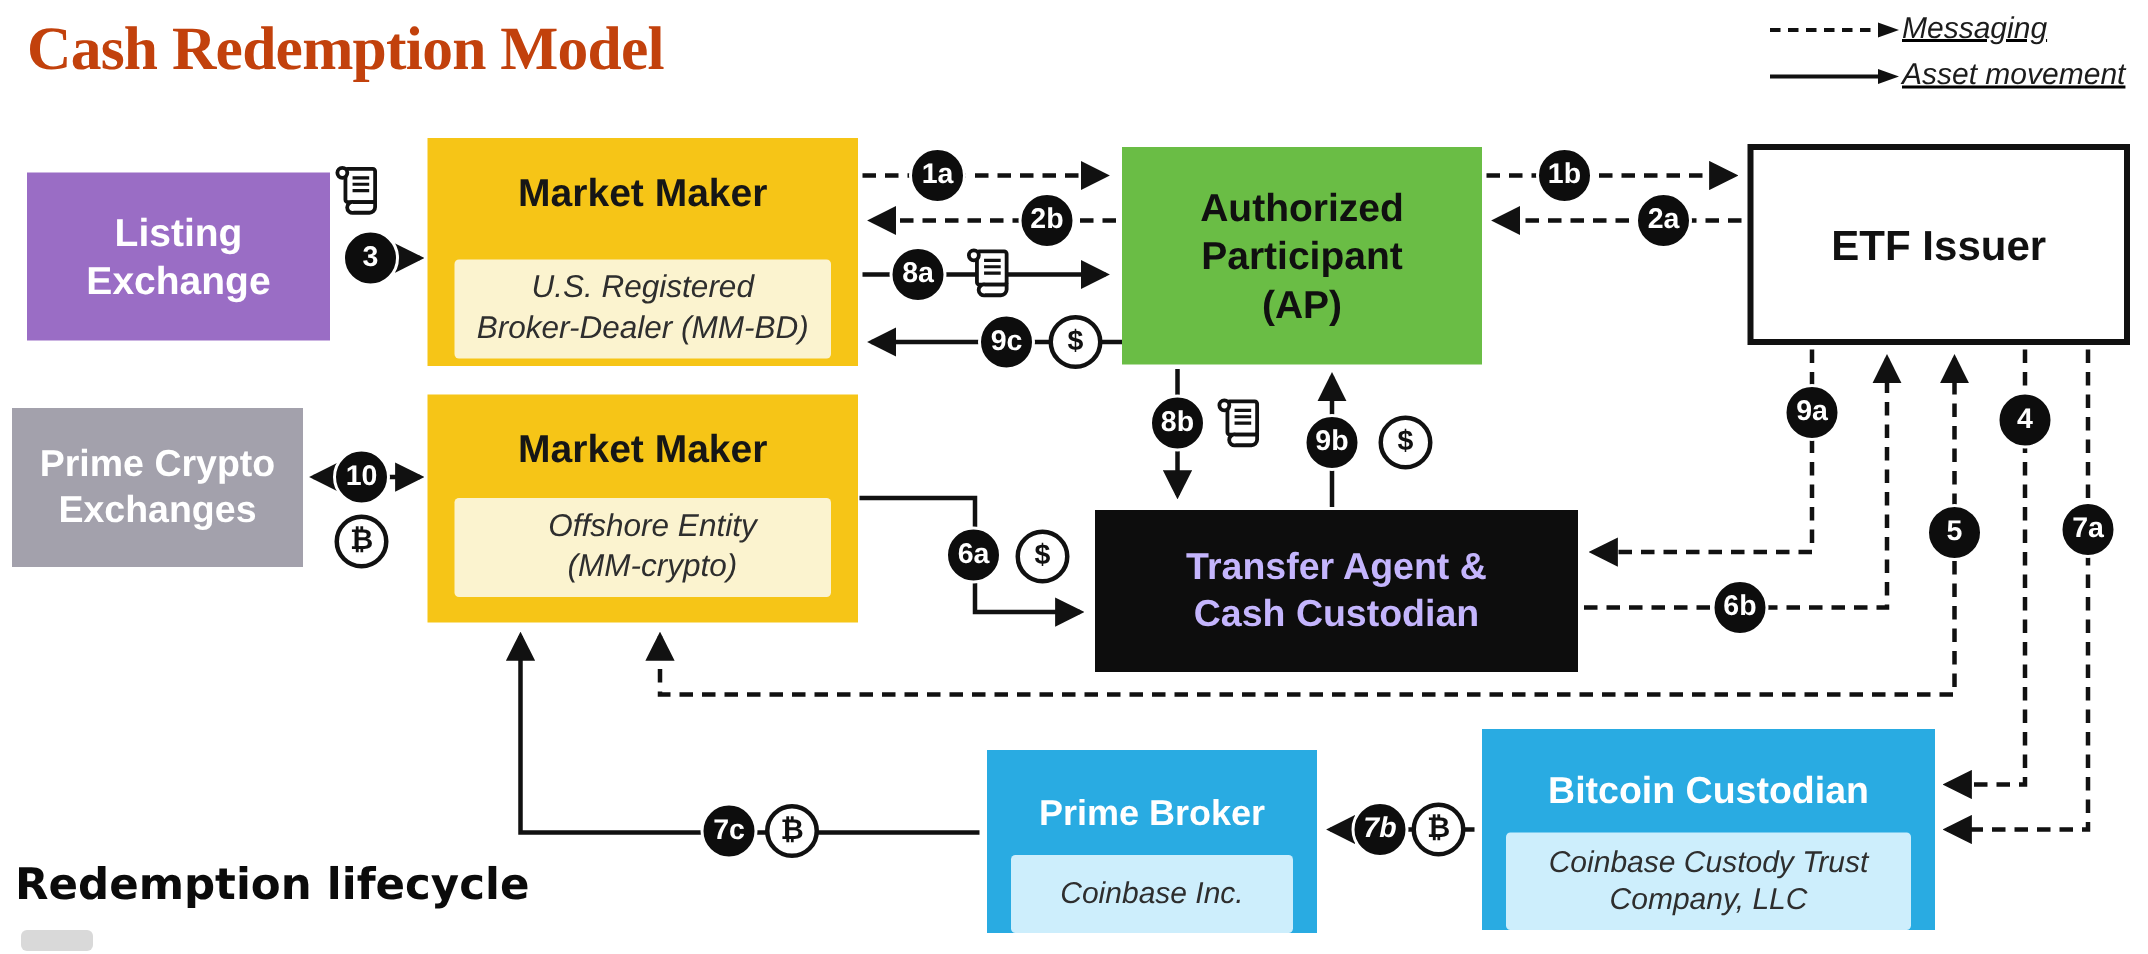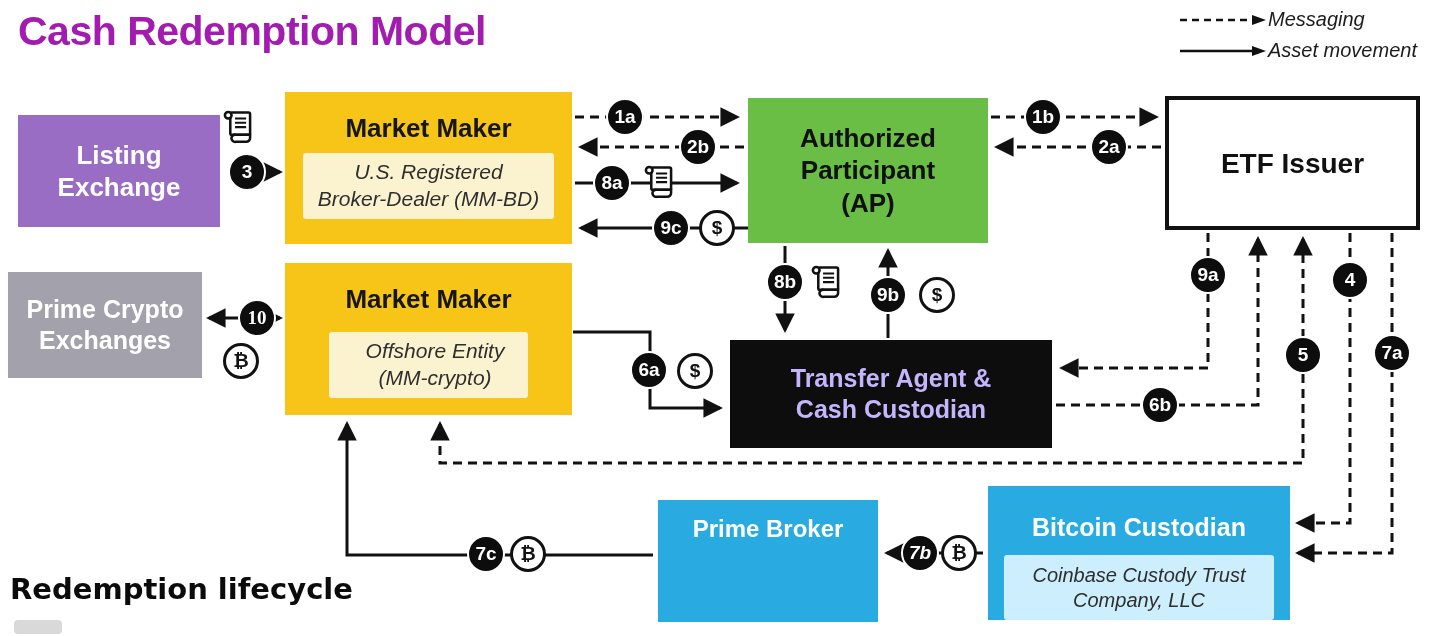--- a/index.html
+++ b/index.html
@@ -22,25 +22,25 @@
   .n-blue{background:var(--blue); color:#fff;}
   .n-white{background:#fff; color:#111; border:4px solid #111;}
   .step{position:absolute; z-index:4; width:38px; height:38px; border-radius:50%; background:var(--black);
         color:#fff; border:2px solid #fff; display:flex; align-items:center; justify-content:center;
         font-weight:bold; font-size:19px; transform:translate(-50%,-50%);}
   .coin{position:absolute; z-index:4; width:36px; height:36px; border-radius:50%; background:#fff; color:#111;
         border:3px solid #111; display:flex; align-items:center; justify-content:center;
         font-weight:bold; font-size:19px; transform:translate(-50%,-50%);}
   .scroll{position:absolute; z-index:4; width:38px; height:38px; transform:translate(-50%,-50%);}
   .title{position:absolute; left:18px; top:8px; z-index:3; font-size:41px; font-weight:bold;
-         letter-spacing:-0.5px; color:#a21caf; font-family:Liberation Sans, sans-serif;}
+         letter-spacing:-0.5px; color:#c2410c; font-family:Liberation Serif, serif;}
   .lifecycle{position:absolute; left:10px; top:572px; z-index:3; font-size:29px; font-weight:bold;
              color:#0b0b0b; font-family:"DejaVu Sans", sans-serif;}
   .legend{position:absolute; right:14px; top:8px; z-index:3; display:flex; flex-direction:column; gap:8px;}
-  .legend .row{display:flex; align-items:center; gap:0; justify-content:flex-start;}
+  .legend .row{display:flex; align-items:center; gap:0; justify-content:flex-start;text-decoration:underline;}
   .legend .lbl{font-style:italic; font-size:20px; color:#1c1c1c; min-width:150px;}
   .artifact{position:absolute; left:14px; top:620px; width:48px; height:14px; background:#d9d9d9;
             border-radius:4px; z-index:2;}
 </style>
 </head>
 <body>
 
 <div class="canvas">
 
   <svg class="edges" width="1432" height="636">
@@ -92,68 +92,71 @@
     </div>
   </div>
 
   <div class="node n-purple" style="left:18px; top:115px; width:202px; height:112px;">
     <div class="ttl" style="font-size:26px;">Listing
 Exchange</div>
   </div>
 
   <div class="node n-yellow" style="left:285px; top:92px; width:287px; height:152px; justify-content:flex-start; padding-top:20px;">
     <div class="ttl" style="font-size:26px;">Market Maker</div>
-    <div class="subbox" style="background:var(--pale_yellow); width:251px; height:66px; margin-top:8px;">
+    <div class="subbox" style="background:var(--pale_yellow); width:251px; height:66px; margin-top:28px;">
       <div class="sub" style="font-size:21px; color:#2e2e2e;">U.S. Registered
 Broker-Dealer (MM-BD)</div>
     </div>
   </div>
 
   <div class="node n-gray" style="left:8px; top:272px; width:194px; height:106px;">
     <div class="ttl" style="font-size:25px;">Prime Crypto
 Exchanges</div>
   </div>
 
   <div class="node n-yellow" style="left:285px; top:263px; width:287px; height:152px; justify-content:flex-start; padding-top:20px;">
     <div class="ttl" style="font-size:26px;">Market Maker</div>
-    <div class="subbox" style="background:var(--pale_yellow); width:199px; height:66px; margin-top:16px;padding-left:13px;">
+    <div class="subbox" style="background:var(--pale_yellow); width:251px; height:66px; margin-top:16px;padding-left:13px;">
       <div class="sub" style="font-size:21px; color:#2e2e2e;">Offshore Entity
 (MM-crypto)</div>
     </div>
   </div>
 
   <div class="node n-white" style="left:1165px; top:96px; width:255px; height:134px;">
     <div class="ttl" style="font-size:28px;">ETF Issuer</div>
   </div>
 
   <div class="node n-green" style="left:748px; top:98px; width:240px; height:145px;">
     <div class="ttl" style="font-size:26px;">Authorized
 Participant
 (AP)</div>
   </div>
 
   <div class="node n-black" style="left:730px; top:340px; width:322px; height:108px;">
     <div class="ttl" style="font-size:25px;">Transfer Agent &amp;
 Cash Custodian</div>
   </div>
 
-  <div class="node n-blue" style="left:658px; top:500px; width:220px; height:122px; justify-content:flex-start; padding-top:14px;">
+  <div class="node n-blue" style="left:658px; top:500px; width:220px; height:122px; justify-content:flex-start; padding-top:28px;">
     <div class="ttl" style="font-size:24px;">Prime Broker</div>
+    <div class="subbox" style="background:var(--pale_blue); width:188px; height:52px; margin-top:12px;">
+      <div class="sub" style="font-size:20px; color:#2e2e2e;">Coinbase Inc.</div>
+    </div>
   </div>
 
   <div class="node n-blue" style="left:988px; top:486px; width:302px; height:134px; justify-content:flex-start; padding-top:26px;">
     <div class="ttl" style="font-size:25px;">Bitcoin Custodian</div>
     <div class="subbox" style="background:var(--pale_blue); width:270px; height:70px; margin-top:12px;">
       <div class="sub" style="font-size:20px; color:#2e2e2e;">Coinbase Custody Trust
 Company, LLC</div>
     </div>
   </div>
 
   <div class="step" style="left:247px; top:172px;">3</div>
-  <div class="step" style="left:257px; top:318px;font-family:Liberation Serif, serif;">10</div>
+  <div class="step" style="left:241px; top:318px;">10</div>
   <div class="step" style="left:625px; top:117px;">1a</div>
   <div class="step" style="left:698px; top:147px;">2b</div>
   <div class="step" style="left:612px; top:183px;">8a</div>
   <div class="step" style="left:671px; top:228px;">9c</div>
   <div class="step" style="left:1043px; top:117px;">1b</div>
   <div class="step" style="left:1109px; top:147px;">2a</div>
   <div class="step" style="left:785px; top:282px;">8b</div>
   <div class="step" style="left:888px; top:295px;">9b</div>
   <div class="step" style="left:649px; top:370px;">6a</div>
   <div class="step" style="left:1208px; top:275px;">9a</div>

